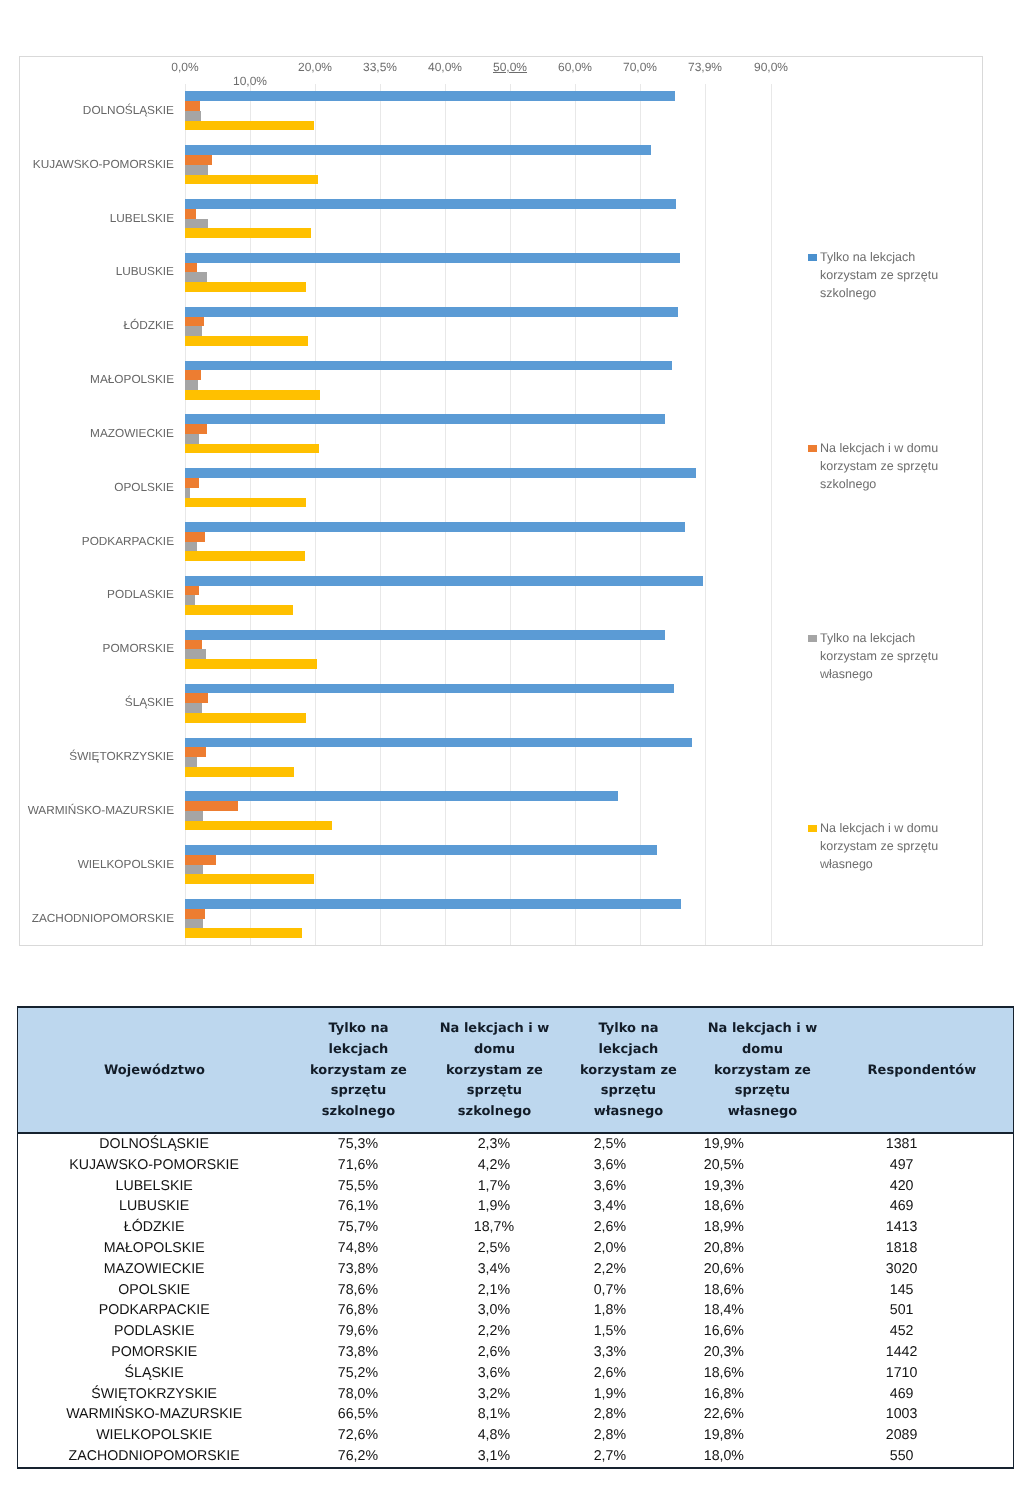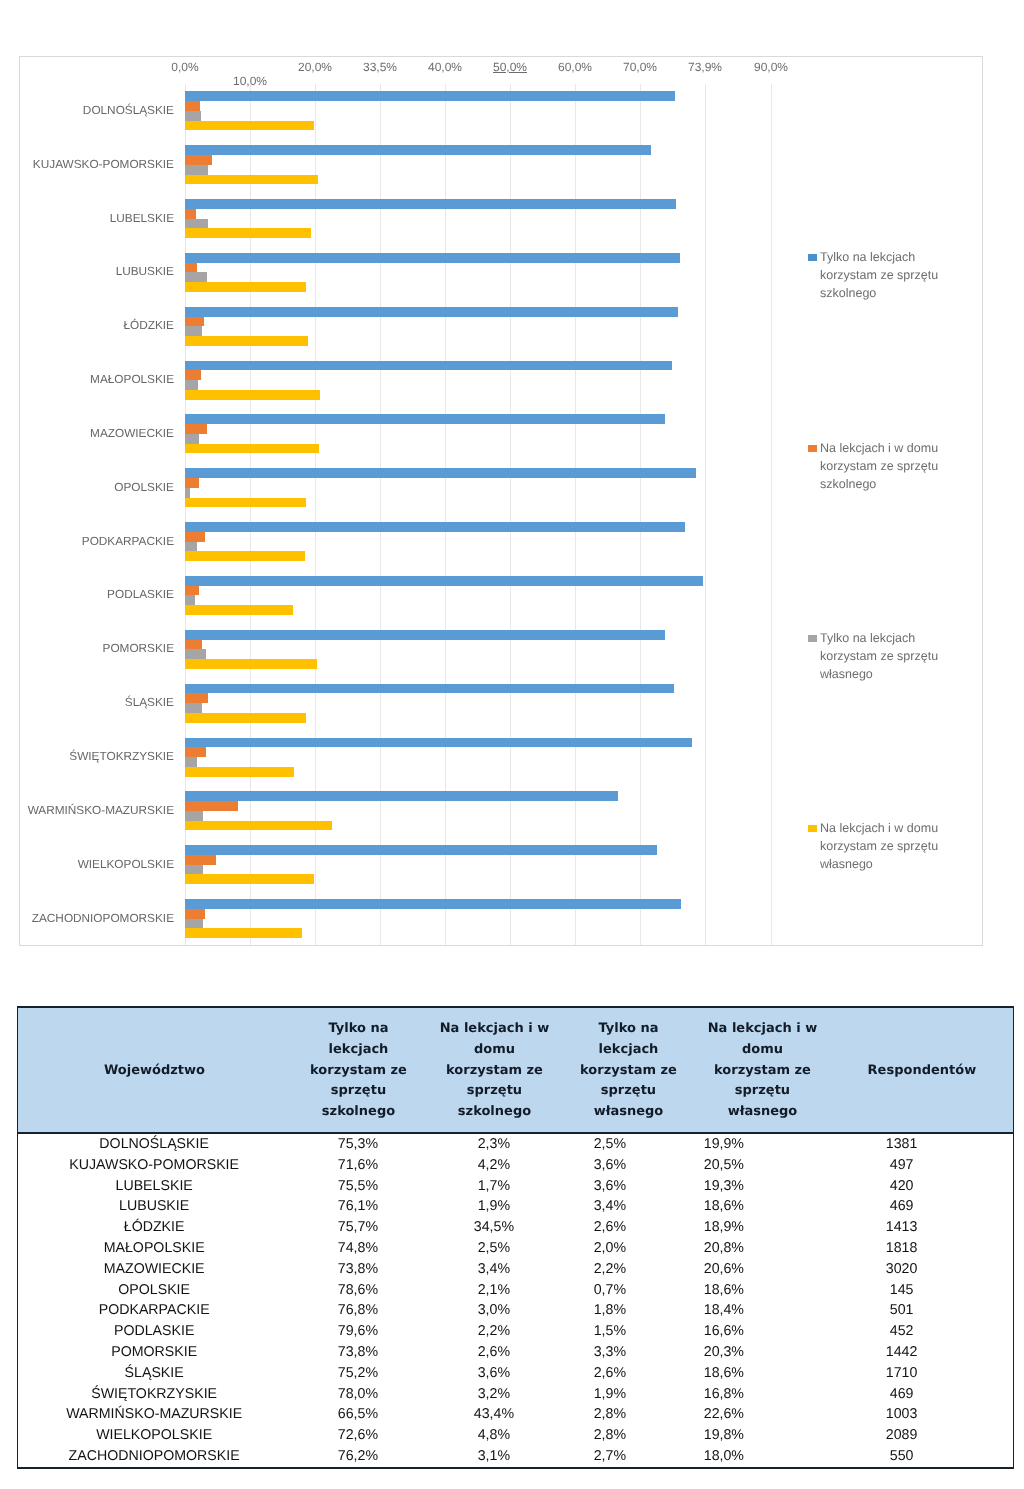--- a/index.html
+++ b/index.html
@@ -239,21 +239,21 @@
           <td class="side">LUBUSKIE</td>
           <td>76,1%</td>
           <td>1,9%</td>
           <td>3,4%</td>
           <td>18,6%</td>
           <td class="sider">469</td>
         </tr>
         <tr>
           <td class="side">ŁÓDZKIE</td>
           <td>75,7%</td>
-          <td>34,5%</td>
+          <td>18,7%</td>
           <td>2,6%</td>
           <td>18,9%</td>
           <td class="sider">1413</td>
         </tr>
         <tr>
           <td class="side">MAŁOPOLSKIE</td>
           <td>74,8%</td>
           <td>2,5%</td>
           <td>2,0%</td>
           <td>20,8%</td>
@@ -311,21 +311,21 @@
           <td class="side">ŚWIĘTOKRZYSKIE</td>
           <td>78,0%</td>
           <td>3,2%</td>
           <td>1,9%</td>
           <td>16,8%</td>
           <td class="sider">469</td>
         </tr>
         <tr>
           <td class="side">WARMIŃSKO-MAZURSKIE</td>
           <td>66,5%</td>
-          <td>43,4%</td>
+          <td>8,1%</td>
           <td>2,8%</td>
           <td>22,6%</td>
           <td class="sider">1003</td>
         </tr>
         <tr>
           <td class="side">WIELKOPOLSKIE</td>
           <td>72,6%</td>
           <td>4,8%</td>
           <td>2,8%</td>
           <td>19,8%</td>

